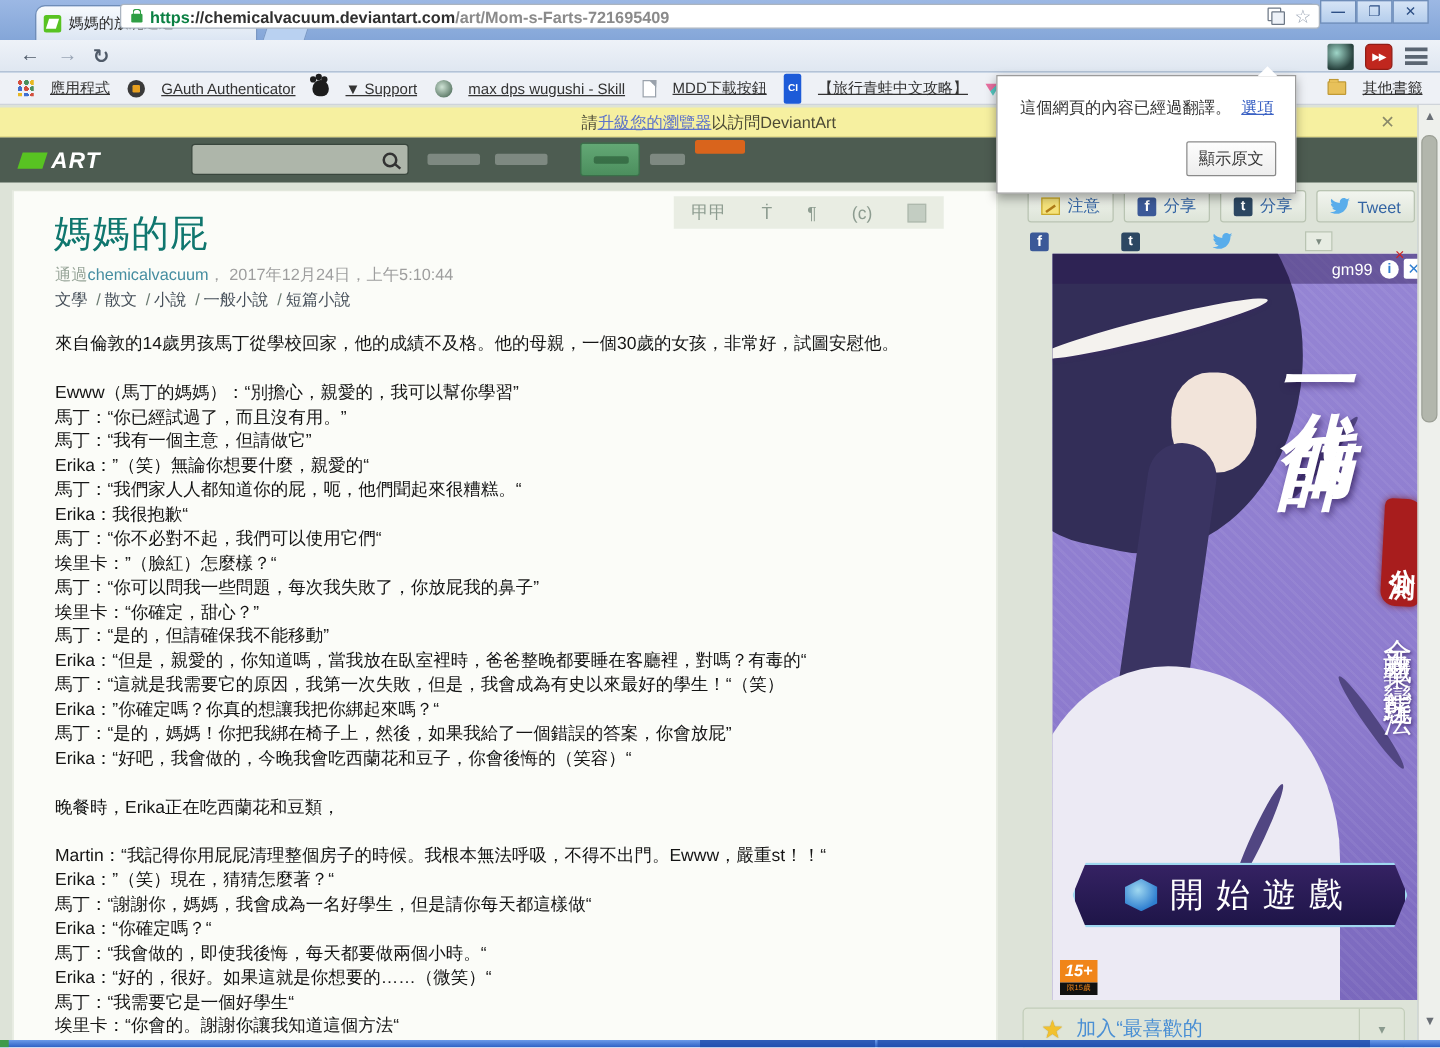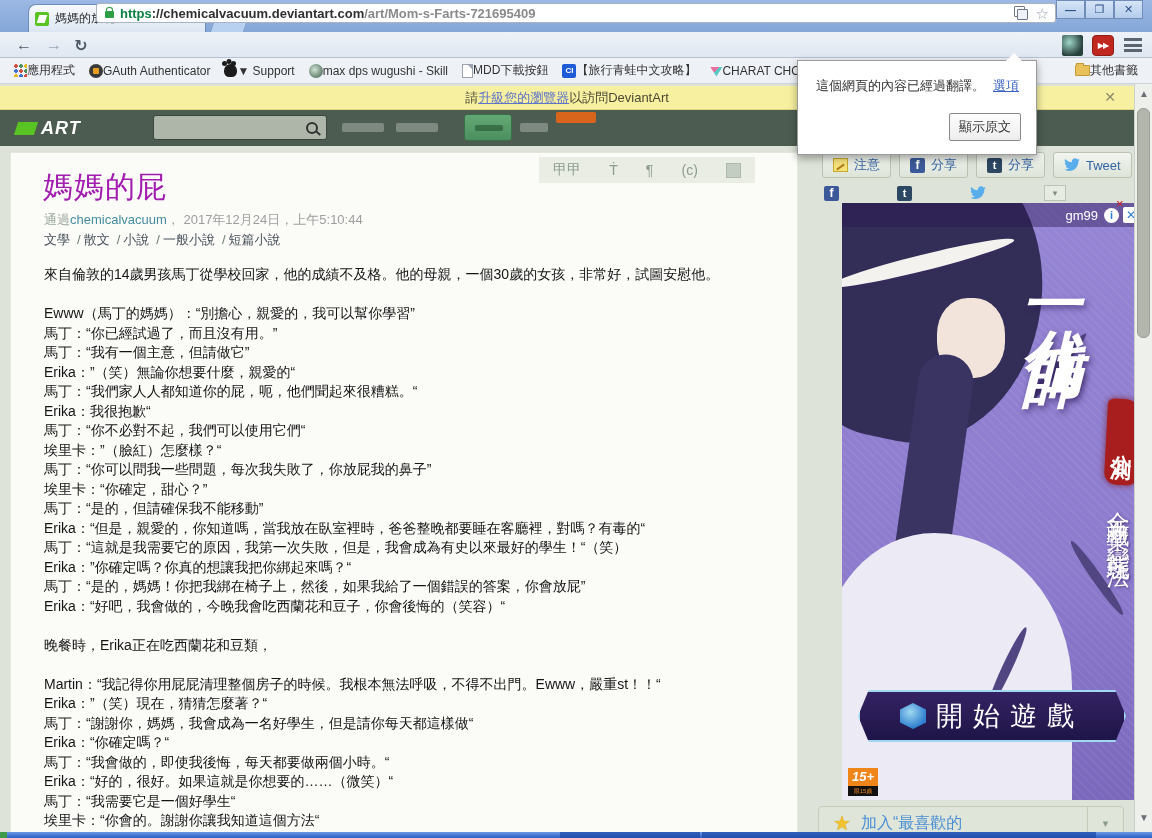--- a/index.html
+++ b/index.html
@@ -48,41 +48,41 @@
   .ext-avatar{position:absolute;left:1062px;top:35px;width:21px;height:21px;border-radius:2px;
     background:radial-gradient(circle at 35% 35%,#9fd6c8,#27413d 70%);}
   .ext-red{position:absolute;left:1092px;top:35px;width:22px;height:21px;background:#c0271e;border:1px solid #8f1d16;
     border-radius:4px;color:#fff;font-size:8px;display:flex;align-items:center;justify-content:center;letter-spacing:-1px;}
   .menu-ic{position:absolute;left:1124px;top:38px;width:18px;height:14px;
     border-top:3px solid #5a6572;border-bottom:3px solid #5a6572;}
   .menu-ic::before{content:"";display:block;margin-top:3px;height:3px;background:#5a6572;}
   .bookmarks{position:absolute;left:0;top:58px;width:1152px;height:26px;background:#eef1f6;
     border-bottom:1px solid #cfd4da;display:flex;align-items:center;font-size:12px;color:#333;}
   .bm{display:flex;align-items:center;margin-left:14px;white-space:nowrap;}
-  .bm .lbl{margin-left:0;}
+  .bm .lbl{margin-left:13px;text-decoration:underline;}
   .ic-grid{width:13px;height:13px;background:
     radial-gradient(circle 2px at 2px 2px,#d34f3e 98%,transparent),
     radial-gradient(circle 2px at 7px 2px,#4c8f5e 98%,transparent),
     radial-gradient(circle 2px at 12px 2px,#e8b822 98%,transparent),
     radial-gradient(circle 2px at 2px 7px,#3f6fd0 98%,transparent),
     radial-gradient(circle 2px at 7px 7px,#d34f3e 98%,transparent),
     radial-gradient(circle 2px at 12px 7px,#4c8f5e 98%,transparent),
     radial-gradient(circle 2px at 2px 12px,#e8b822 98%,transparent),
     radial-gradient(circle 2px at 7px 12px,#3f6fd0 98%,transparent),
     radial-gradient(circle 2px at 12px 12px,#d34f3e 98%,transparent);}
   .ic-gauth{width:14px;height:14px;border-radius:50%;background:#3a3a3a;position:relative;}
   .ic-gauth::before{content:"";position:absolute;left:4px;top:4px;width:6px;height:6px;background:#e8a020;border-radius:1px;}
   .ic-paw{width:13px;height:13px;border-radius:50% 50% 40% 40%;background:#1c1c1c;position:relative;}
   .ic-paw::before{content:"";position:absolute;left:-2px;top:-3px;width:5px;height:5px;border-radius:50%;background:#1c1c1c;
     box-shadow:9px 0 0 #1c1c1c,4.5px -2px 0 #1c1c1c;}
   .ic-globe{width:14px;height:14px;border-radius:50%;background:radial-gradient(circle at 40% 40%,#cfe3d5,#5d7a68 75%);}
   .ic-page{width:11px;height:14px;background:#fff;border:1px solid #9aa2ac;position:relative;}
   .ic-page::before{content:"";position:absolute;right:-1px;top:-1px;border:3px solid #9aa2ac;
     border-left-color:transparent;border-bottom-color:transparent;}
-  .ic-ci{width:14px;height:14px;background:#1d5bd8;color:#fff;font-size:8px;font-weight:bold;
+  .ic-ci{width:14px;height:24px;background:#1d5bd8;color:#fff;font-size:8px;font-weight:bold;
     display:flex;align-items:center;justify-content:center;border-radius:2px;}
   .ic-charat{width:12px;height:12px;background:linear-gradient(135deg,#e86fa0 50%,#57c8c2 50%);
     clip-path:polygon(50% 100%,0 20%,100% 20%);}
   .ic-folder{width:15px;height:11px;background:#e8c15a;border:1px solid #c09a36;border-radius:1px;position:relative;}
   .ic-folder::before{content:"";position:absolute;left:0;top:-3px;width:6px;height:2px;background:#e8c15a;
     border:1px solid #c09a36;border-bottom:none;border-radius:1px 1px 0 0;}
   .bm-other{margin-left:auto;margin-right:14px;}
   
   .page-bg{position:absolute;left:0;top:84px;width:1134px;height:748px;background:#dde3d8;}
   .upgrade-banner{position:absolute;left:0;top:86px;width:1134px;height:24px;background:#f6f0a0;
@@ -101,21 +101,21 @@
   .da-green-btn{position:absolute;left:464px;top:4px;width:48px;height:27px;border-radius:3px;
     background:linear-gradient(#63a875,#4c8f5e);border:1px solid #3a7049;}
   .da-green-btn::after{content:"";position:absolute;left:10px;top:10px;width:28px;height:6px;background:rgba(20,60,30,.45);border-radius:2px;}
   .da-orange{position:absolute;left:556px;top:2px;width:40px;height:11px;background:#d9641c;border-radius:2px;}
   
   .card{position:absolute;left:10px;top:152px;width:788px;height:686px;background:#fbfcf8;
     border:1px solid #e2e7dc;border-bottom:none;}
   .lit-toolbar{position:absolute;left:528px;top:4px;width:216px;height:26px;background:#e9ede3;
     display:flex;align-items:center;justify-content:space-around;color:#8d9c90;font-size:14px;}
   .lit-sq{width:15px;height:15px;background:#c3cdc2;border:1px solid #aeb9ad;}
-  .lit-title{position:absolute;left:32px;top:14px;font-size:30px;color:#a21caf;letter-spacing:1px;}
+  .lit-title{position:absolute;left:32px;top:14px;font-size:30px;color:#0f766e;letter-spacing:1px;}
   .byline{position:absolute;left:33px;top:58px;font-size:13px;color:#9aa79b;}
   .byline .author{color:#458da0;}
   .byline .dt{color:#9e9e9e;}
   .cats{position:absolute;left:33px;top:78px;font-size:13px;color:#47505a;display:flex;}
   .cat+.cat::before{content:"/";margin:0 3px 0 7px;color:#6a7a70;}
   .story{position:absolute;left:33px;top:112px;width:730px;}
   .story-line{height:19.5px;line-height:19.5px;font-size:14px;color:#141414;white-space:nowrap;}
   
   .share-row{position:absolute;top:152px;left:822px;display:flex;}
   .sbtn{height:26px;border:1px solid #b9c4b2;border-radius:3px;background:linear-gradient(#f2f5ef,#dde4d8);

